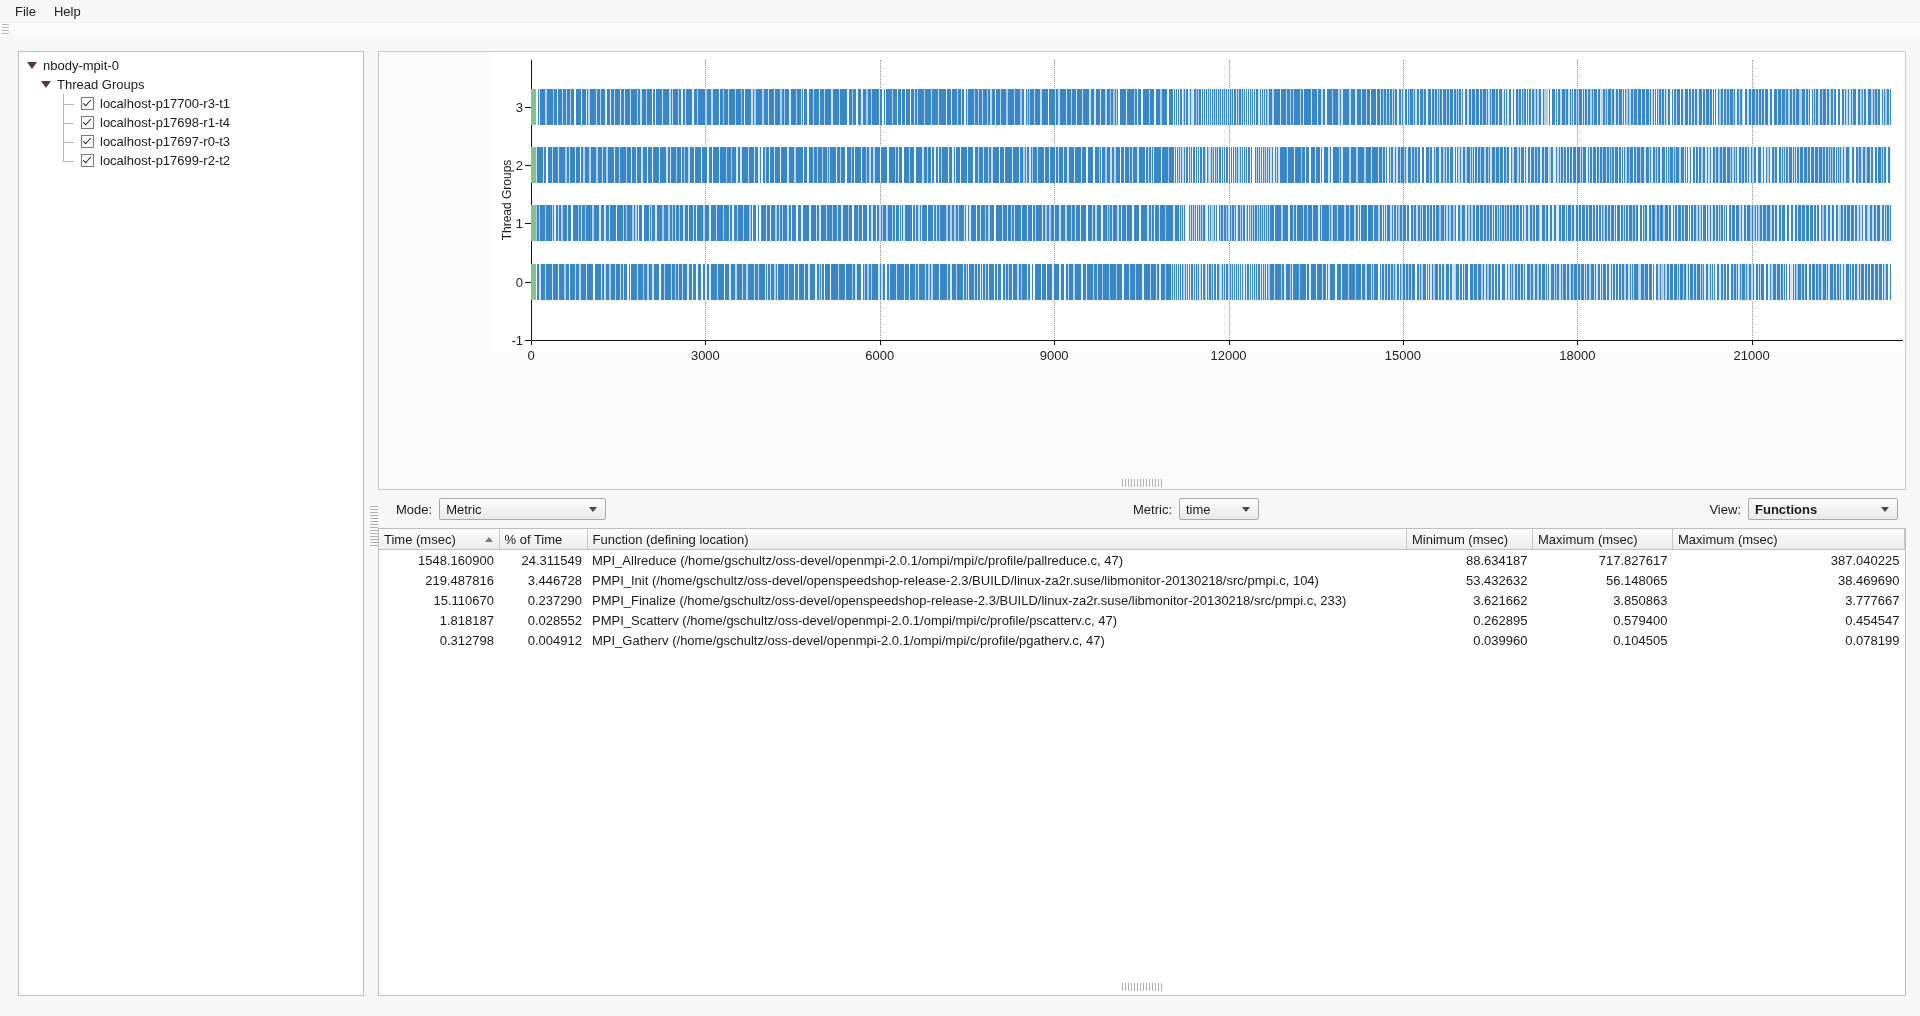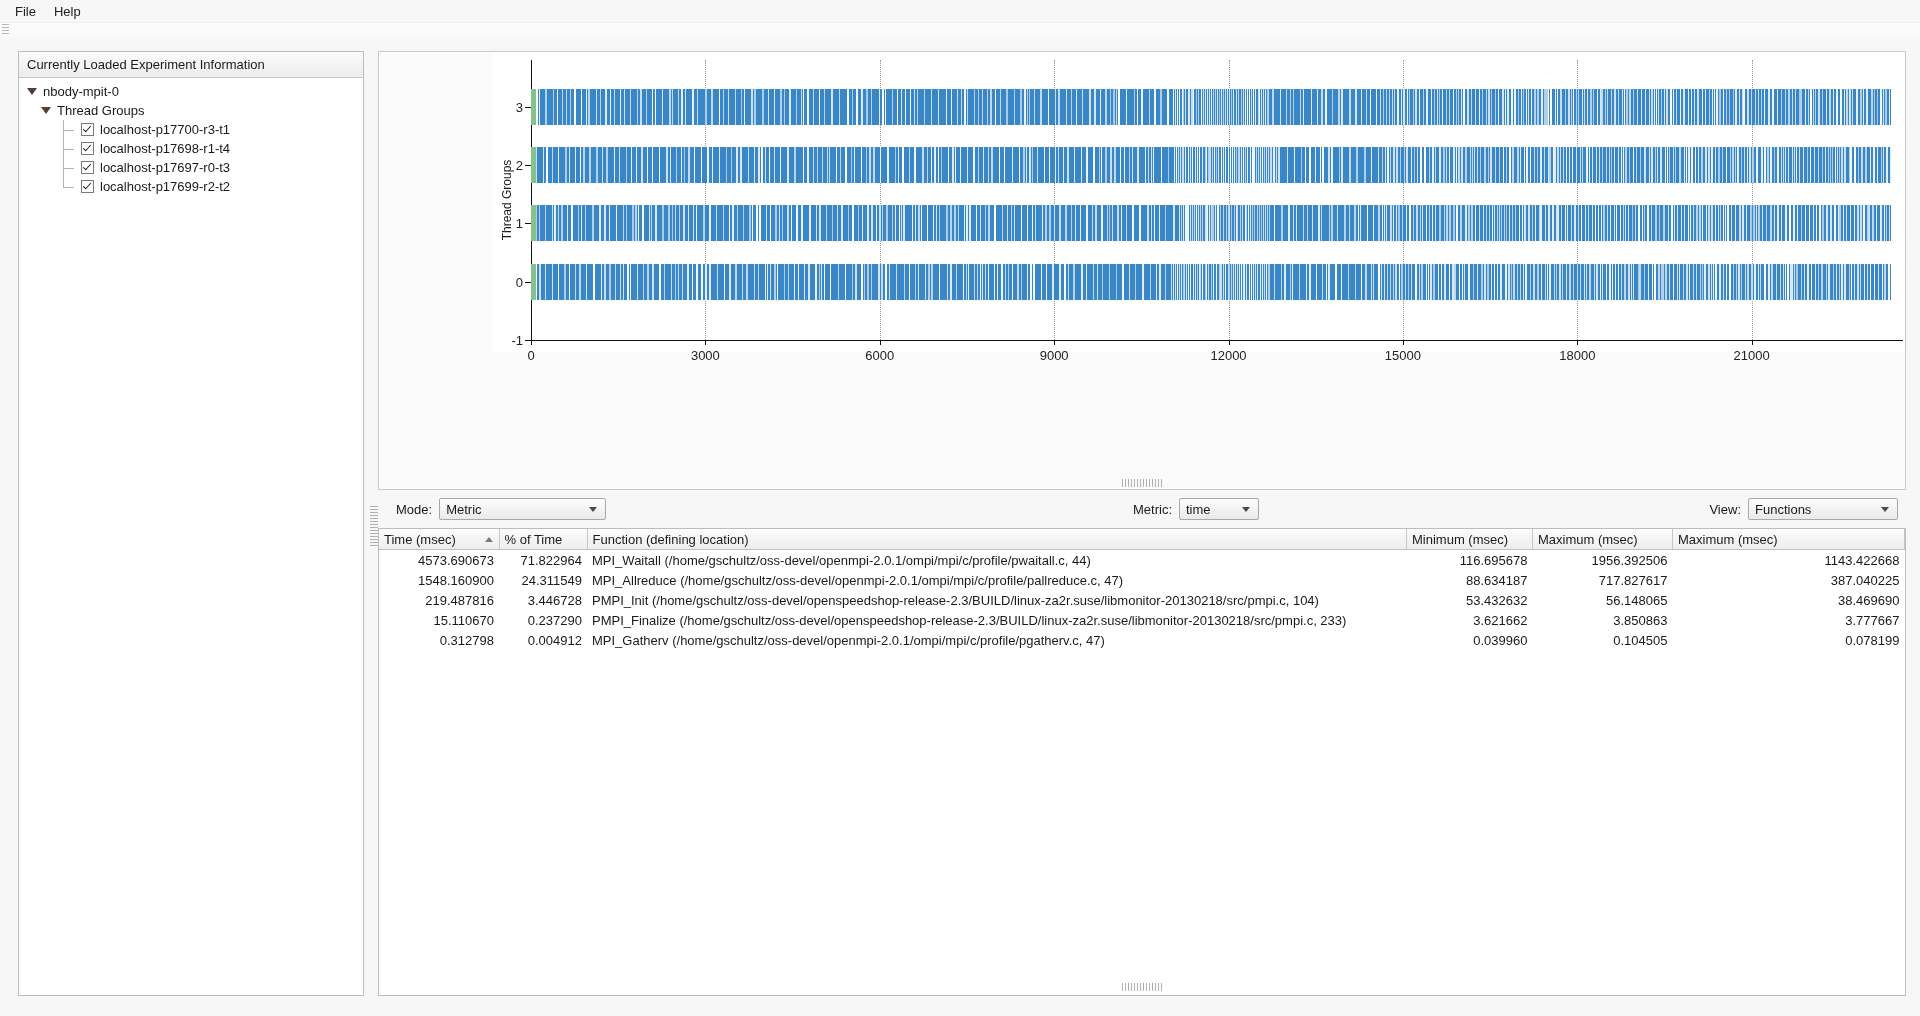--- a/index.html
+++ b/index.html
@@ -338,21 +338,20 @@
   <div class="menu-item">File</div>
   <div class="menu-item">Help</div>
 </div>
 <div id="toolbar-strip">
   <div class="grip"></div>
 </div>
 
 <div id="workspace">
 
   <div id="left-panel">
-    <div id="left-header">Currently Loaded Experiment Information</div>
     <div id="tree">
 
       <div class="tree-row" style="padding-left:8px;">
         <span class="tw"></span>
         <span>nbody-mpit-0</span>
       </div>
 
       <div class="tree-row indent1">
         <span class="tw"></span>
         <span>Thread Groups</span>
@@ -1875,21 +1874,21 @@
         <div class="ctl-group" style="left:755px;">
           <span class="ctl-label">Metric:</span>
           <div class="combo" style="width:68px;">
             <span class="val">time</span>
             <span class="arrow"></span>
           </div>
         </div>
 
         <div class="ctl-group" style="right:8px;">
           <span class="ctl-label">View:</span>
-          <div class="combo" style="width:138px;">
+          <div class="combo" style="width:138px;font-weight:bold;">
             <span class="val">Functions</span>
             <span class="arrow"></span>
           </div>
         </div>
       </div>
 
       <div id="table-pane">
         <table>
           <colgroup>
             <col style="width:120px">
@@ -1917,28 +1916,20 @@
               <th class="num-h">
                 <span>Maximum (msec)</span>
               </th>
               <th class="num-h">
                 <span>Maximum (msec)</span>
               </th>
             </tr>
           </thead>
           <tbody id="table-body">
               <tr>
-                <td class="num">4573.690673</td>
-                <td class="num">71.822964</td>
-                <td class="fn">MPI_Waitall (/home/gschultz/oss-devel/openmpi-2.0.1/ompi/mpi/c/profile/pwaitall.c, 44)</td>
-                <td class="num">116.695678</td>
-                <td class="num">1956.392506</td>
-                <td class="num">1143.422668</td>
-              </tr>
-              <tr>
                 <td class="num">1548.160900</td>
                 <td class="num">24.311549</td>
                 <td class="fn">MPI_Allreduce (/home/gschultz/oss-devel/openmpi-2.0.1/ompi/mpi/c/profile/pallreduce.c, 47)</td>
                 <td class="num">88.634187</td>
                 <td class="num">717.827617</td>
                 <td class="num">387.040225</td>
               </tr>
               <tr>
                 <td class="num">219.487816</td>
                 <td class="num">3.446728</td>
@@ -1949,20 +1940,28 @@
               </tr>
               <tr>
                 <td class="num">15.110670</td>
                 <td class="num">0.237290</td>
                 <td class="fn">PMPI_Finalize (/home/gschultz/oss-devel/openspeedshop-release-2.3/BUILD/linux-za2r.suse/libmonitor-20130218/src/pmpi.c, 233)</td>
                 <td class="num">3.621662</td>
                 <td class="num">3.850863</td>
                 <td class="num">3.777667</td>
               </tr>
               <tr>
+                <td class="num">1.818187</td>
+                <td class="num">0.028552</td>
+                <td class="fn">PMPI_Scatterv (/home/gschultz/oss-devel/openmpi-2.0.1/ompi/mpi/c/profile/pscatterv.c, 47)</td>
+                <td class="num">0.262895</td>
+                <td class="num">0.579400</td>
+                <td class="num">0.454547</td>
+              </tr>
+              <tr>
                 <td class="num">0.312798</td>
                 <td class="num">0.004912</td>
                 <td class="fn">MPI_Gatherv (/home/gschultz/oss-devel/openmpi-2.0.1/ompi/mpi/c/profile/pgatherv.c, 47)</td>
                 <td class="num">0.039960</td>
                 <td class="num">0.104505</td>
                 <td class="num">0.078199</td>
               </tr>
             </tbody>
         </table>
         <div id="bottom-grip"></div>

